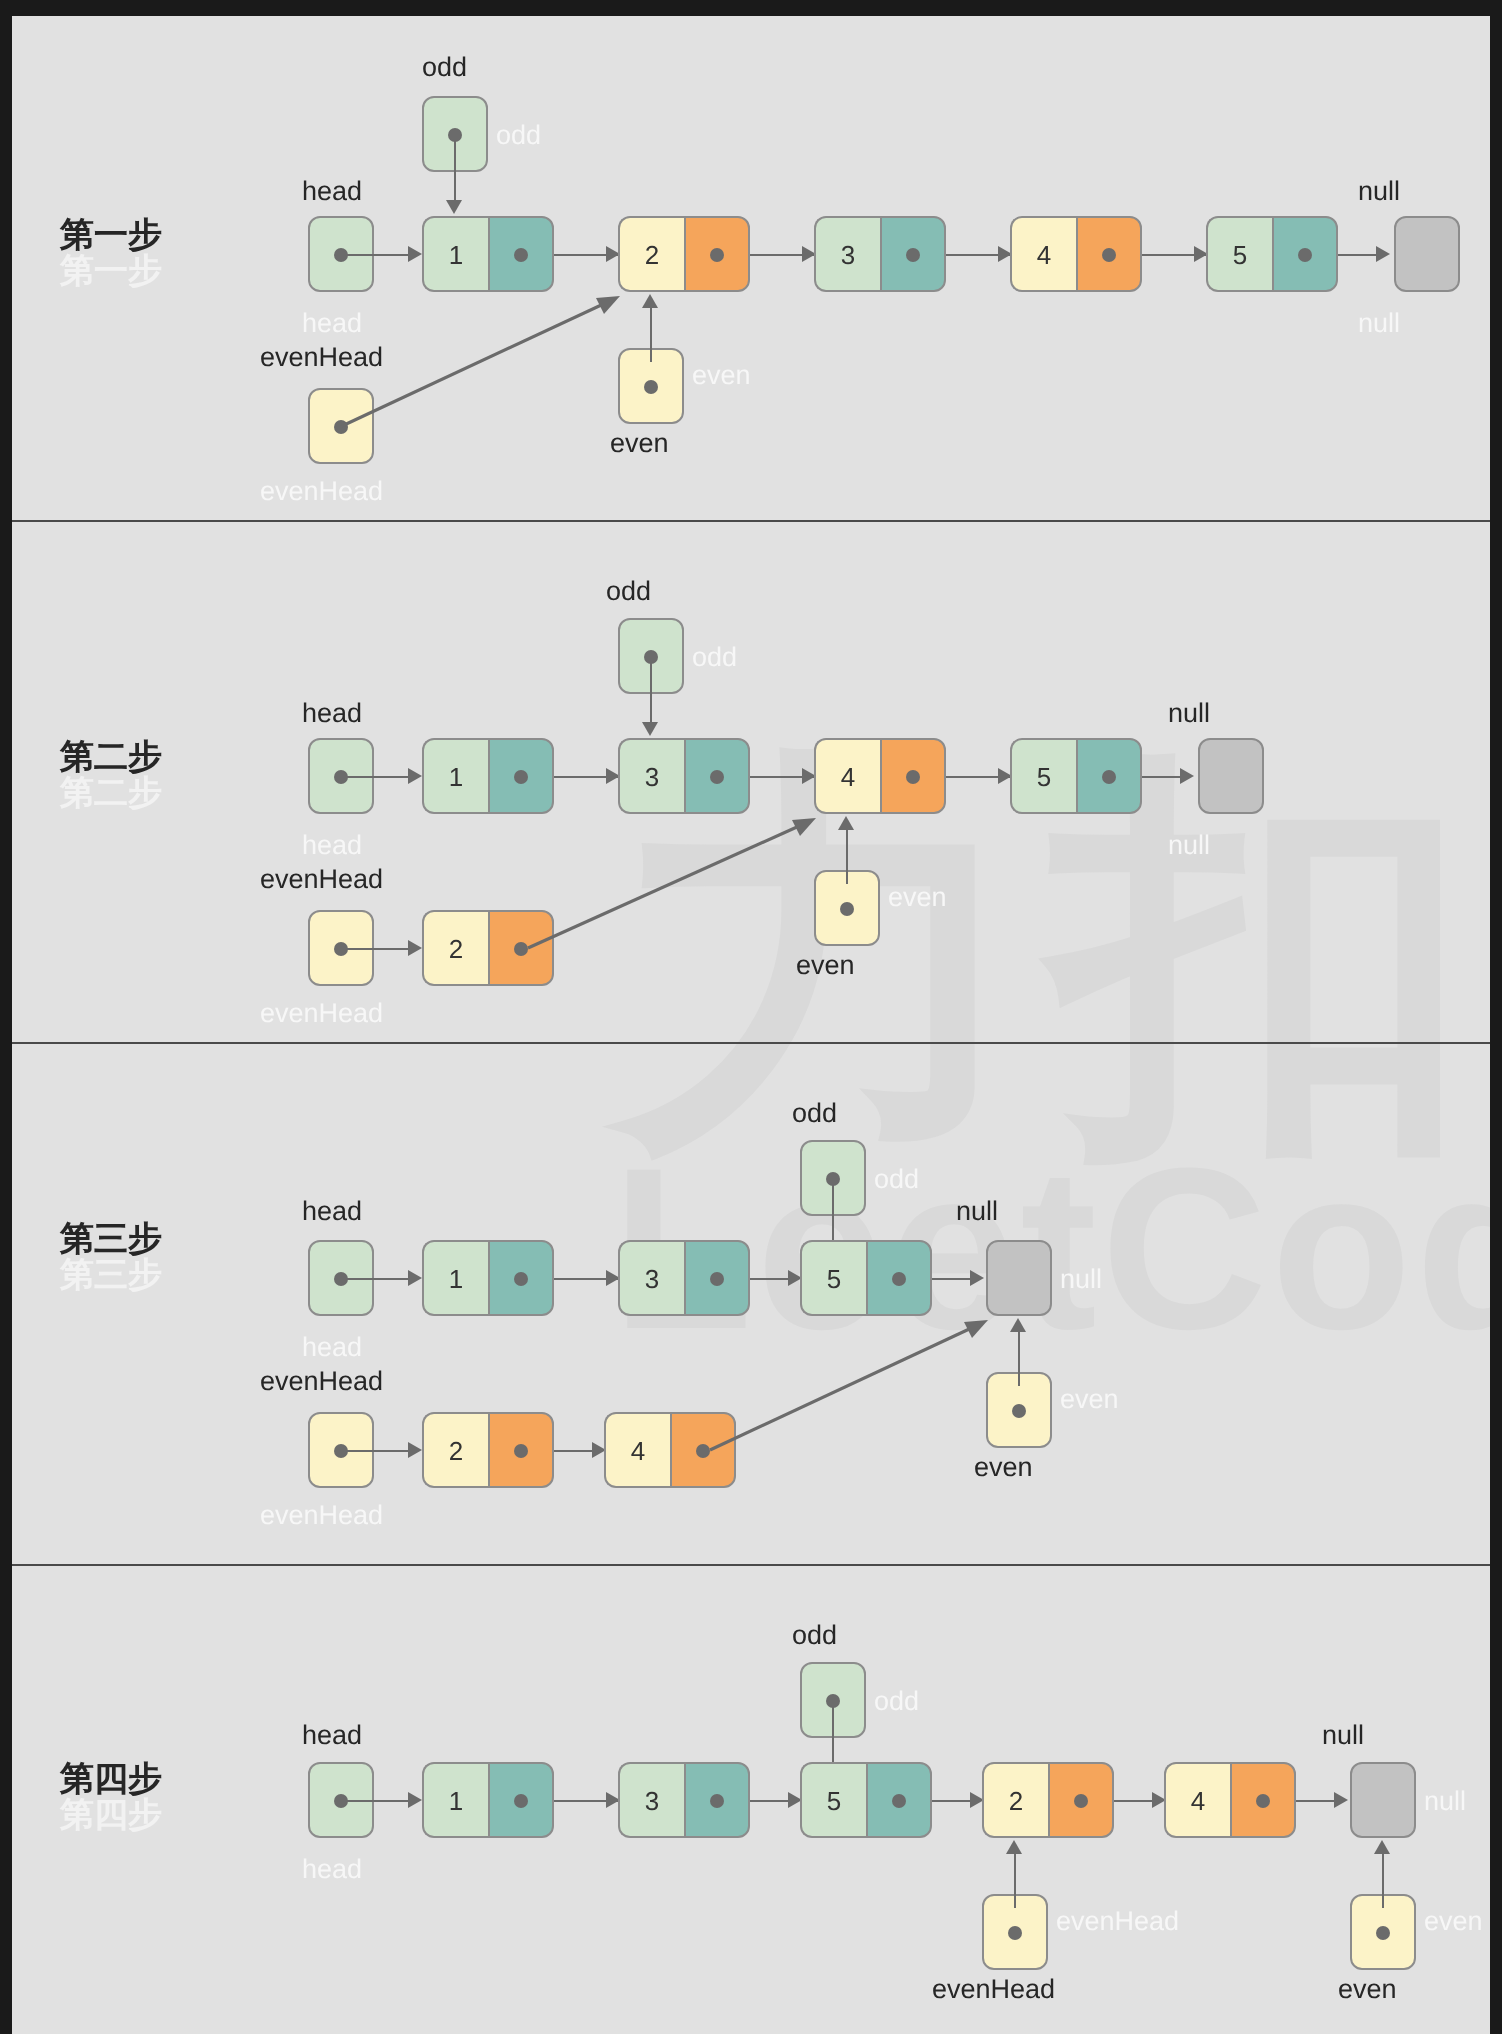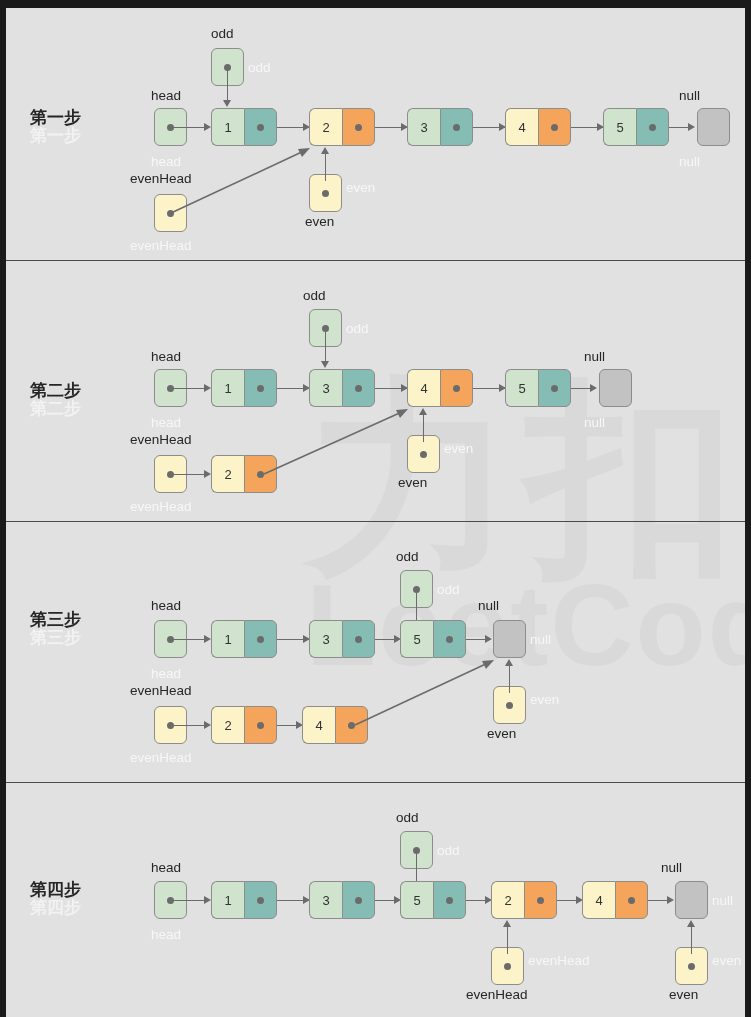--- a/index.html
+++ b/index.html
@@ -234,21 +234,21 @@
     <div class="lbl-ghost" style="left:124px;top:230px;">evenHead</div>
     <svg class="diag" style="left:0;top:0;width:739px;height:252px;">
       <line x1="165" y1="205" x2="300" y2="142" stroke="#6b6b6b" stroke-width="1.6"></line>
       <polygon points="304,140 292,141 296,149" fill="#6b6b6b"></polygon>
     </svg>
   </div>
 
   <div class="divider" style="top:252px;"></div>
 
   <div class="step" style="top:252px;height:261px;">
-    <div class="step-label" style="left:24px;top:107px;margin-top:12px;">
+    <div class="step-label" style="left:24px;top:107px;">
       <span>第二步</span>
       <span class="ghost">第二步</span>
     </div>
 
     <div class="lbl" style="left:297px;top:28px;">odd</div>
     <div class="pbox green" style="left:303px;top:49px;">
           <span class="dot"></span>
         </div>
     <div class="lbl-ghost" style="left:340px;top:61px;">odd</div>
     <div class="v-line" style="left:319px;top:68px;height:38px;"></div>

